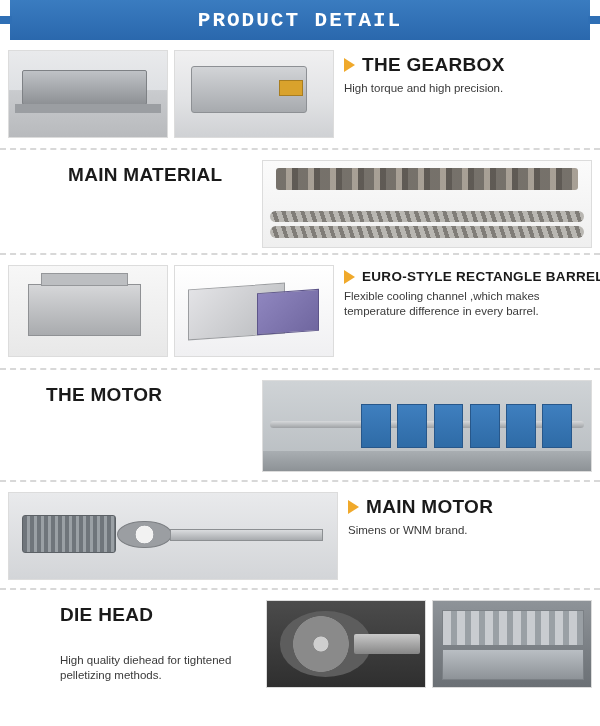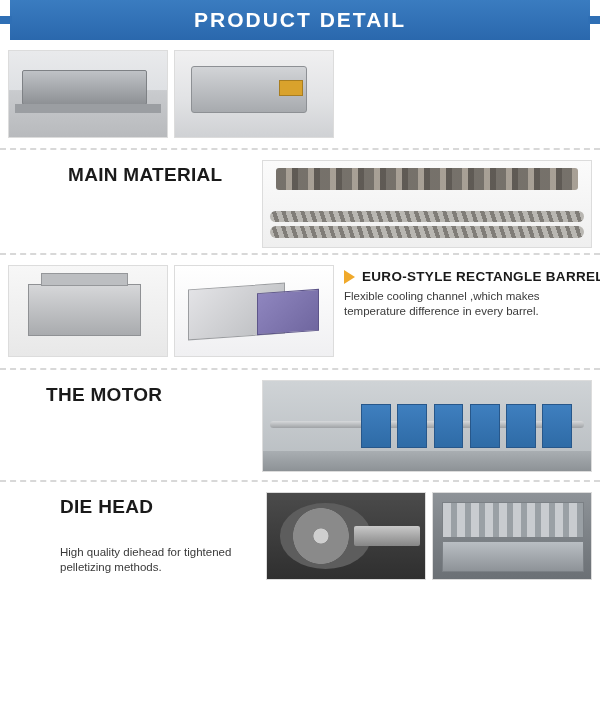--- a/index.html
+++ b/index.html
@@ -29,21 +29,21 @@
     background: linear-gradient(180deg, #3a7cc0 0%, #2a68ad 100%);
     display: flex;
     align-items: center;
     justify-content: center;
   }
   .banner-title {
     color: #ffffff;
     font-size: 21px;
     font-weight: bold;
     letter-spacing: 2px;
-    font-family: Liberation Sans, sans-serif;
+    font-family: Liberation Mono, monospace;
   }
   .banner-edge-left, .banner-edge-right {
     position: absolute;
     top: 0;
     width: 10px;
     height: 40px;
     background: #ffffff;
   }
   .banner-edge-left { left: 0; }
   .banner-edge-right { right: 0; }
@@ -290,20 +290,27 @@
     <div class="banner-bar-left"></div>
     <div class="banner-title">PRODUCT DETAIL</div>
     <div class="banner-edge-right"></div>
     <div class="banner-bar-right"></div>
   </div>
 
   <div class="row" style="height:110px;">
     <div class="media">
       <div class="photo gearbox-a" style="width:160px;height:88px;"></div>
       <div class="photo gearbox-b" style="width:160px;height:88px;"></div>
+    </div>
+    <div class="text-block center-v">
+      <div class="heading-line">
+        <span class="arrow-icon"></span>
+        <span class="heading big">THE GEARBOX</span>
+      </div>
+      <div class="desc">High torque and high precision.</div>
     </div>
   </div>
 
   <div class="row reverse" style="height:105px;">
     <div class="media">
       <div class="photo screw-img" style="width:330px;height:88px;">
         <div class="el-row r1"></div>
         <div class="shaft"></div>
         <div class="shaft s2"></div>
       </div>
@@ -343,20 +350,36 @@
         <div class="block" style="left:85%"></div>
       </div>
     </div>
     <div class="text-block center-v" style="padding-left:38px;">
       <div class="heading-line">
         <span class="heading big">THE MOTOR</span>
       </div>
     </div>
   </div>
 
+  <div class="row" style="height:108px;">
+    <div class="media">
+      <div class="photo motor-img" style="width:330px;height:88px;">
+        <div class="body"></div>
+        <div class="coupler"></div>
+        <div class="shaft2"></div>
+      </div>
+    </div>
+    <div class="text-block center-v">
+      <div class="heading-line">
+        <span class="arrow-icon"></span>
+        <span class="heading big">MAIN MOTOR</span>
+      </div>
+      <div class="desc">Simens or WNM brand.</div>
+    </div>
+  </div>
 
   <div class="row reverse" style="height:108px;">
     <div class="media">
       <div class="photo diehead-a" style="width:160px;height:88px;"></div>
       <div class="photo diehead-b" style="width:160px;height:88px;"></div>
     </div>
     <div class="text-block center-v" style="padding-left:52px;gap:22px;">
       <div class="heading-line">
         <span class="heading big">DIE HEAD</span>
       </div>

